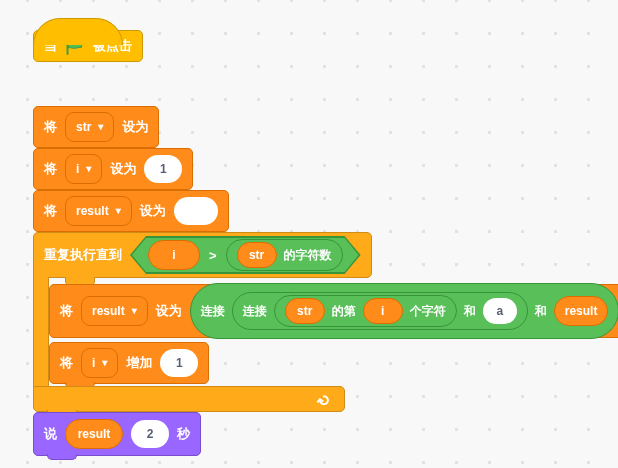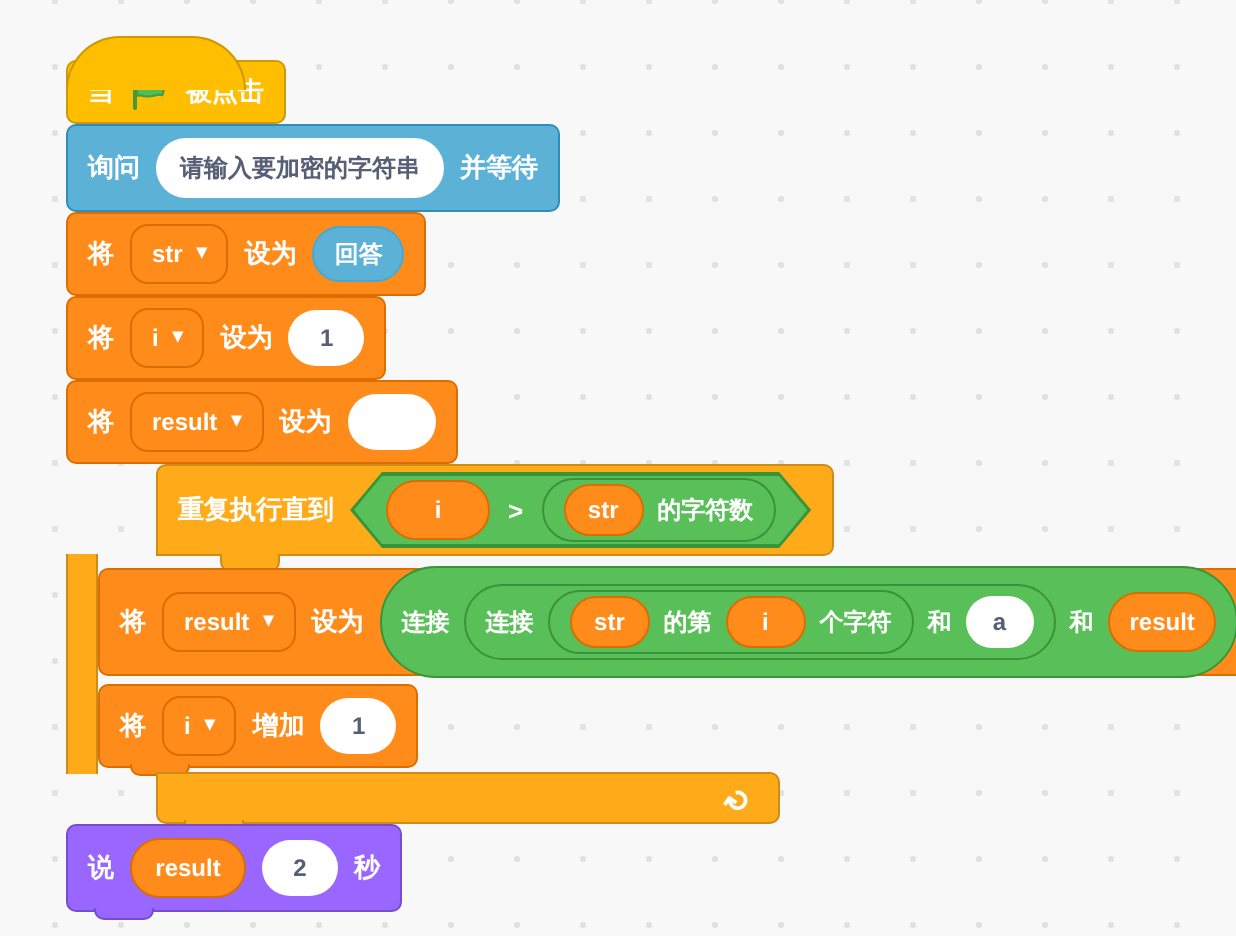--- a/index.html
+++ b/index.html
@@ -11,21 +11,21 @@
     background-size:33px 33px; background-position:11px 17px;
   }
   .block{
     position:absolute; box-sizing:border-box; display:flex; align-items:center;
     gap:8px; padding:0 10px; color:#fff; font-weight:600; font-size:13px;
     border:1px solid; border-radius:5px; white-space:nowrap;
   }
   .events   {background:#FFBF00; border-color:#CC9900;}
   .sensing  {background:#5CB1D6; border-color:#2E8EB8;}
   .variables{background:#FF8C1A; border-color:#DB6E00;}
-  .control  {background:#FFAB19; border-color:#CF8B17;margin-left:45px;}
+  .control  {background:#FFAB19; border-color:#CF8B17;}
   .looks    {background:#9966FF; border-color:#774DCB;}
 
   .tab{
     position:absolute; width:30px; height:7px; box-sizing:border-box;
     border:1px solid; border-top:none; border-radius:0 0 5px 5px;
   }
   .tab.control  {background:#FFAB19; border-color:#CF8B17;}
   .tab.looks    {background:#9966FF; border-color:#774DCB;}
   .tab.variables{background:#FF8C1A; border-color:#DB6E00;}
 
@@ -74,34 +74,28 @@
     <span>当</span>
     <span class="flag">
       <svg width="20" height="17" viewBox="0 0 20 17">
         <path d="M2.5 1 v15" stroke="#45993F" stroke-width="2" stroke-linecap="round"></path>
         <path d="M3.5 2 C7 0.2,10 3.8,14 2.4 C16 1.7,17.4 1.7,18.2 2.4 L16.2 9.6 C13.5 8.6,10.5 11.6,5.2 9.6 L3.5 9.9 Z" fill="#4CBF56" stroke="#45993F" stroke-width="1"></path>
       </svg>
     </span>
     <span>被点击</span>
   </div>
 
-  <div class="block sensing" style="left:33px; top:62px; height:44px;">
-    <span>询问</span>
-    <span class="pill input-pill" style="height:30px; padding:0 12px;">请输入要加密的字符串</span>
-    <span>并等待</span>
-  </div>
 
   <div class="block variables" style="left:33px; top:106px; height:42px;">
     <span>将</span>
     <span class="dropdown">
       <span>str</span>
       <span class="dd-arrow">▾</span>
     </span>
     <span>设为</span>
-    <span class="pill blue-pill" style="height:28px;">回答</span>
   </div>
 
   <div class="block variables" style="left:33px; top:148px; height:42px;">
     <span>将</span>
     <span class="dropdown">
       <span>i</span>
       <span class="dd-arrow">▾</span>
     </span>
     <span>设为</span>
     <span class="pill input-pill" style="height:28px;">1</span>

